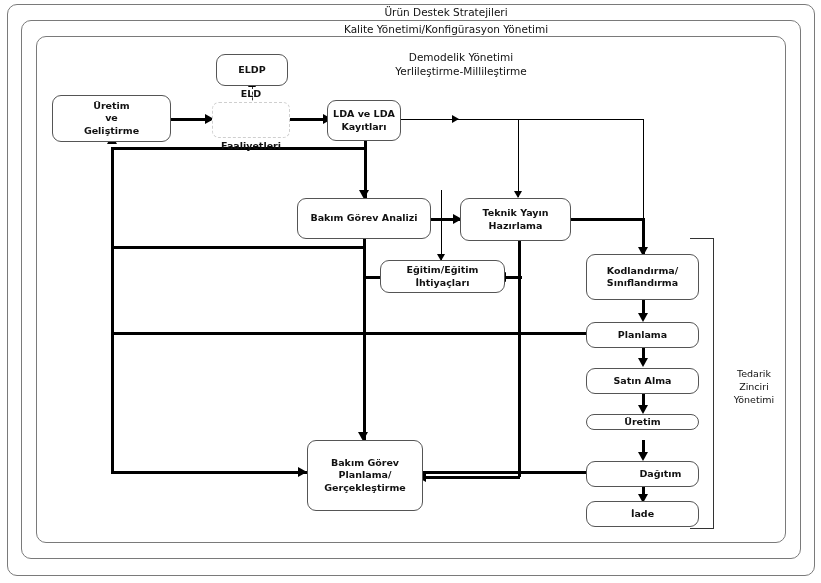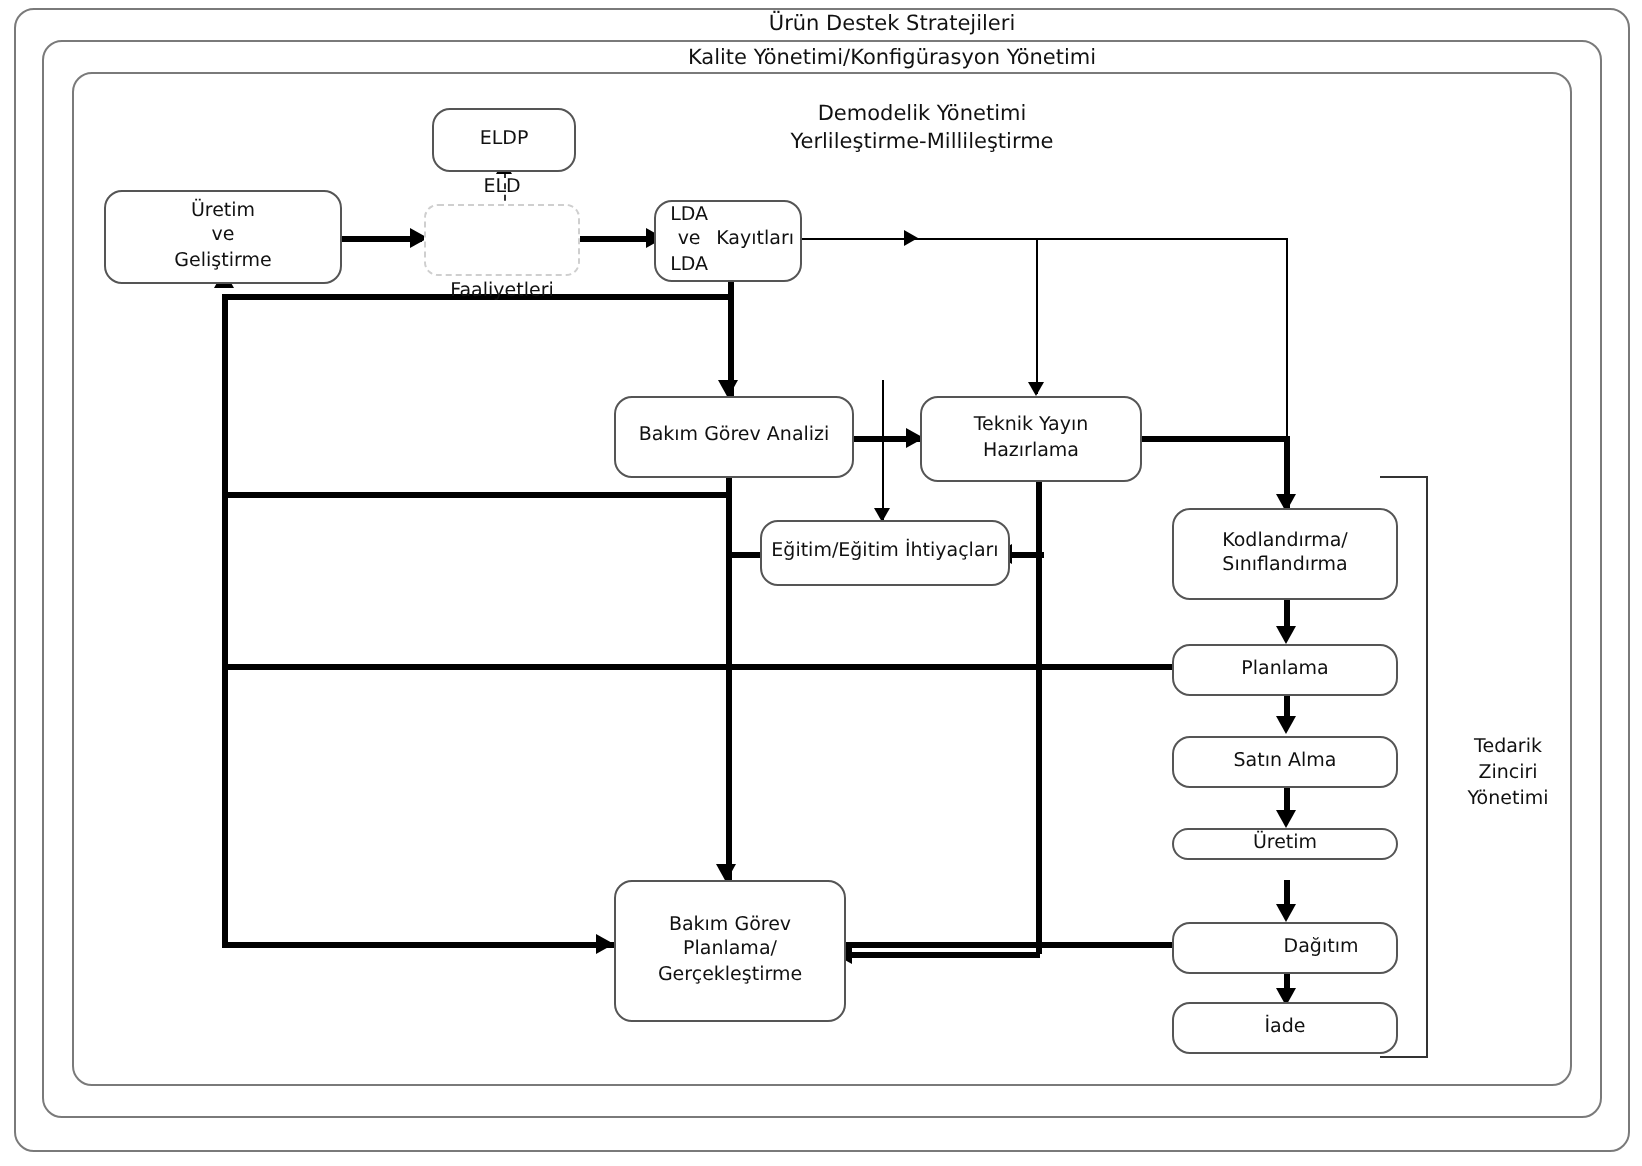--- a/index.html
+++ b/index.html
@@ -11,21 +11,21 @@
 
   
   .hdr{position:absolute;text-align:center;color:#111;white-space:nowrap;margin-left:36px;}
   .hdr-1{font-size:10.5px;}
   .hdr-2{font-size:10.5px;}
   .hdr-3{font-size:10.5px;line-height:14px;}
 
   
   .node{position:absolute;border:1px solid #555;border-radius:9px;background:#fff;
         display:flex;align-items:center;justify-content:center;text-align:center;
-        font-size:9.5px;color:#111;line-height:12.5px;box-sizing:border-box;padding:2px 3px;}
+        font-size:9.5px;color:#111;line-height:12.5px;box-sizing:border-box;padding:2px 3px;font-weight:bold;}
   .node.dashed{border:1px dashed #cfcfcf;border-radius:7px;gap:40px;}
 
   
   .ln{position:absolute;background:#000;}
   .ln.thick-h{height:3px;}
   .ln.thick-v{width:3px;}
   .ln.thin-h{height:1px;}
   .ln.thin-v{width:1px;}
   .dash-v{position:absolute;width:0;border-left:1px dashed #333;}
 
@@ -142,26 +142,26 @@
     <span>Üretim</span>
     <span>ve</span>
     <span>Geliştirme</span>
   </div>
 
   <div class="node dashed" style="left:212px;top:102px;width:78px;height:36px;flex-direction:column;">
     <span>ELD</span>
     <span>Faaliyetleri</span>
   </div>
 
-  <div class="node" style="left:327px;top:100px;width:74px;height:41px;flex-direction:row;">
+  <div class="node" style="left:327px;top:100px;width:74px;height:41px;flex-direction:column;">
     <span>LDA ve LDA</span>
     <span>Kayıtları</span>
   </div>
 
-  <div class="node" style="left:307px;top:198px;width:120px;height:41px;">Bakım Görev Analizi</div>
+  <div class="node" style="left:297px;top:198px;width:134px;height:41px;">Bakım Görev Analizi</div>
 
   <div class="node" style="left:460px;top:198px;width:111px;height:43px;">Teknik Yayın Hazırlama</div>
 
   <div class="node" style="left:380px;top:260px;width:125px;height:33px;">Eğitim/Eğitim İhtiyaçları</div>
 
   <div class="node" style="left:586px;top:254px;width:113px;height:46px;flex-direction:column;">
     <span>Kodlandırma/</span>
     <span>Sınıflandırma</span>
   </div>
 

